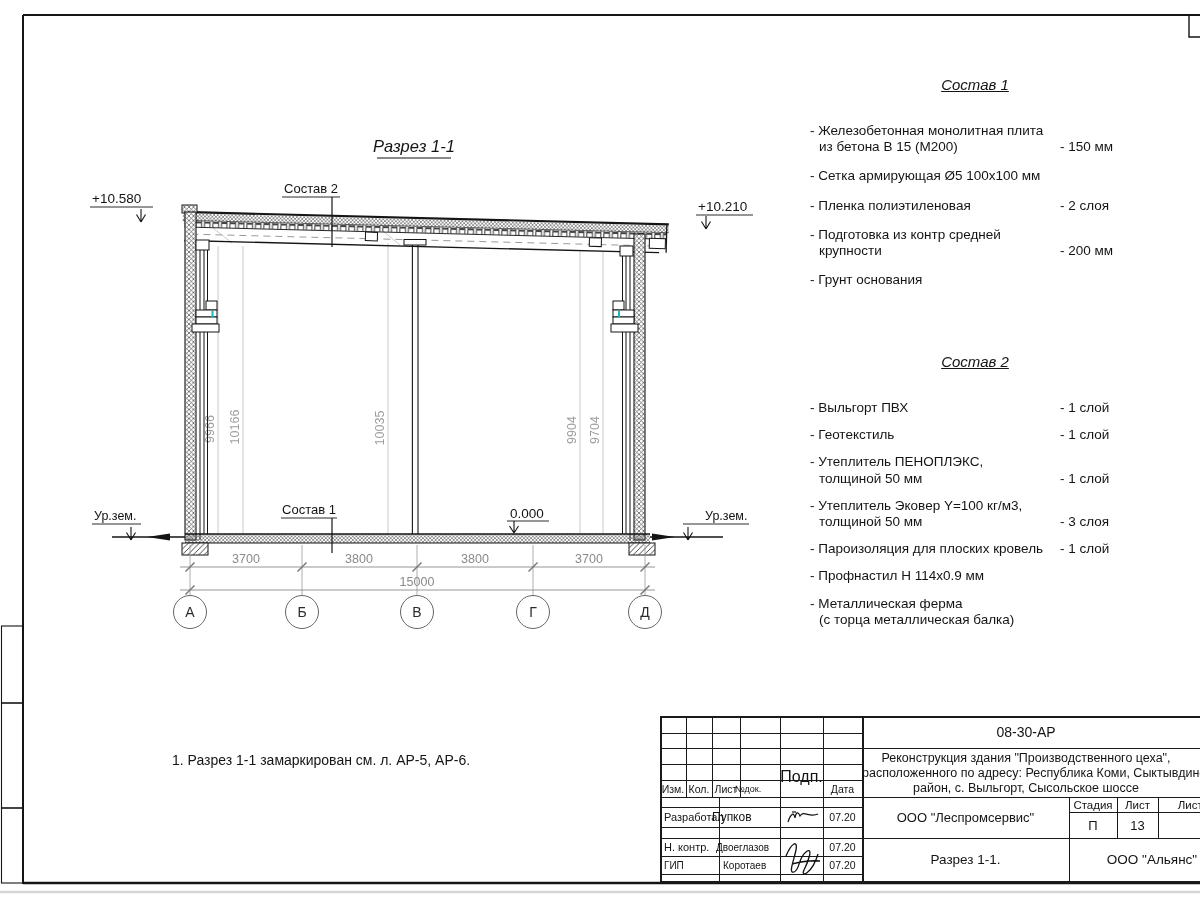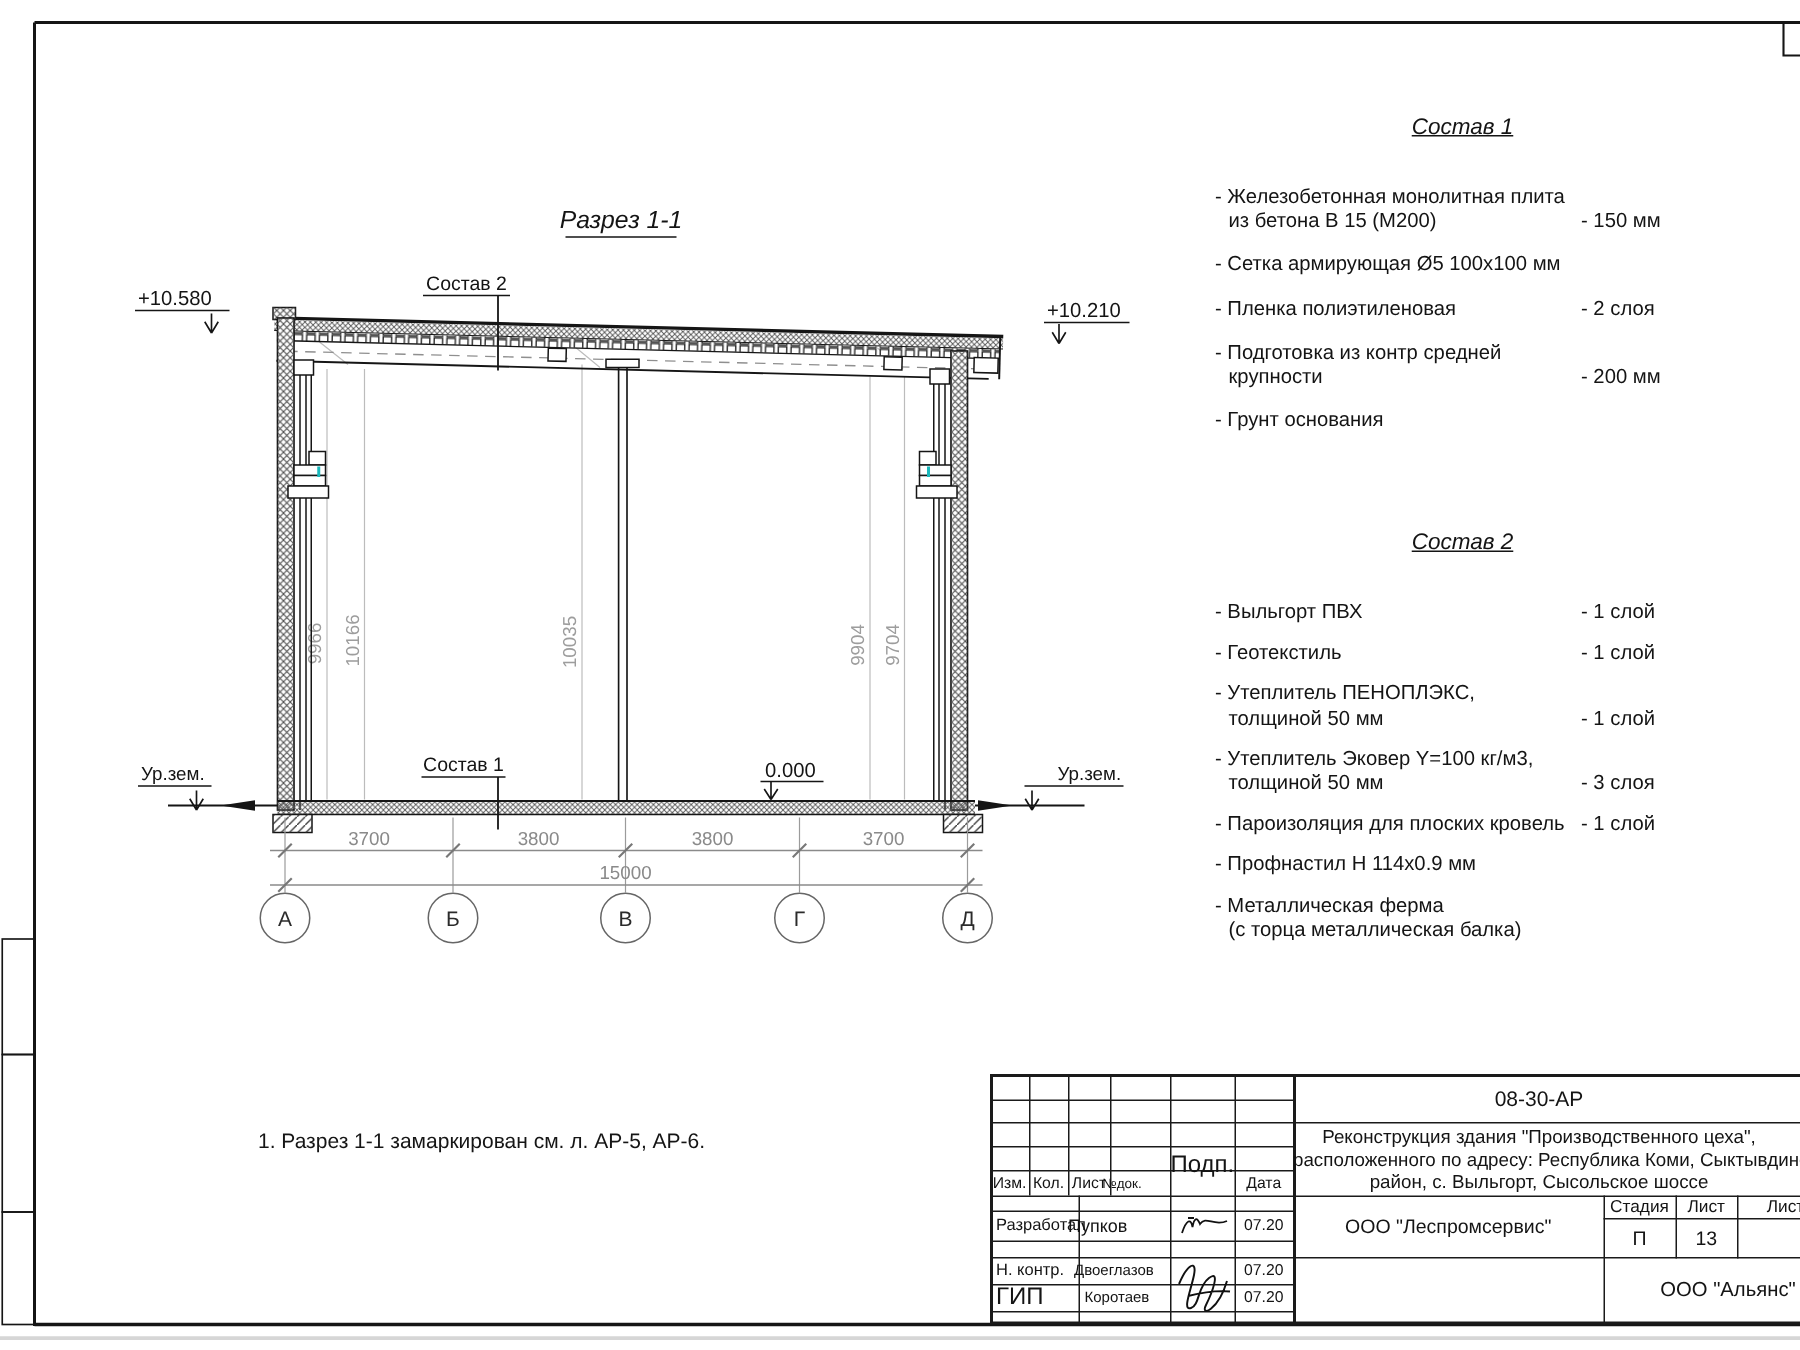--- a/index.html
+++ b/index.html
@@ -3,21 +3,21 @@
 <meta charset="utf-8">
 <style>
   html,body{margin:0;padding:0;width:1200px;height:900px;overflow:hidden;background:#ffffff;}
   body{font-family:"Liberation Sans",sans-serif;color:#111;}
   .sheet{position:absolute;left:0;top:0;width:1240px;height:900px;background:#fff;}
   svg text{font-family:"Liberation Sans",sans-serif;}
   .abs{position:absolute;}
   
   .spec{position:absolute;width:330px;color:#141414;}
   .spec-heading{text-align:center;font-style:italic;font-size:15px;text-decoration:underline;padding-top:8px;margin-bottom:30px;}
-  .spec-item{display:flex;align-items:flex-end;font-size:13.5px;line-height:1.2;}
+  .spec-item{display:flex;align-items:flex-end;font-size:13.5px;line-height:1.2;justify-content:space-between;}
   .s1 .spec-item{margin-bottom:13px;}
   .s2 .spec-item{margin-bottom:11px;}
   .spec-name{width:244px;}
   .spec-name .l2{display:block;padding-left:9px;}
   .spec-value{width:80px;white-space:nowrap;}
   
   .note{position:absolute;left:172px;top:752px;font-size:14px;color:#151515;}
   
   .tb{position:absolute;left:660px;top:716px;width:575px;height:167px;}
   .tb .vl,.tb .hl{position:absolute;background:#1a1a1a;}
@@ -331,21 +331,21 @@
     <div class="tbcell" style="left:163px;top:64px;width:39px;height:17px;font-size:10.5px">Дата</div>
 
     <div class="tbcell tbleft" style="left:0;top:91px;width:59px;height:20px;font-size:11px">Разработал</div>
     <div class="tbcell tbleft" style="left:48px;top:91px;width:61px;height:20px;font-size:12px">Пупков</div>
     <div class="tbcell" style="left:163px;top:91px;width:39px;height:20px;font-size:10.5px">07.20</div>
 
     <div class="tbcell tbleft" style="left:0;top:122px;width:59px;height:18px;font-size:11px">Н. контр.</div>
     <div class="tbcell tbleft" style="left:52px;top:122px;width:61px;height:18px;font-size:10px">Двоеглазов</div>
     <div class="tbcell" style="left:163px;top:122px;width:39px;height:18px;font-size:10.5px">07.20</div>
 
-    <div class="tbcell tbleft" style="left:0;top:140px;width:59px;height:18px;font-size:16px">ГИП</div>
+    <div class="tbcell tbleft" style="left:0;top:140px;width:59px;height:18px;font-size:10px">ГИП</div>
     <div class="tbcell tbleft" style="left:59px;top:140px;width:61px;height:18px;font-size:10px">Коротаев</div>
     <div class="tbcell" style="left:163px;top:140px;width:39px;height:18px;font-size:10.5px">07.20</div>
 
     <svg class="sig" style="left:122px;top:93px" width="40" height="17" viewBox="0 0 40 17">
       <path d="M6,13 C9,4 12,3 13,9 C14,3 16,2 18,7 C22,1 27,9 36,5" fill="none" stroke="#111" stroke-width="1.2"></path>
       <path d="M10,3 L14,3" stroke="#111" stroke-width="1.2"></path>
     </svg>
     <svg class="sig" style="left:118px;top:118px" width="48" height="48" viewBox="0 0 48 48">
       <path d="M8,22 C14,8 20,6 18,16 C16,26 10,40 16,38 C22,36 20,24 28,18 C36,12 30,28 26,36 C22,44 34,40 40,20 M14,30 C22,28 32,26 42,27" fill="none" stroke="#111" stroke-width="1.3"></path>
     </svg>
@@ -356,16 +356,17 @@
     <div class="proj" style="top:65px">район, с. Выльгорт, Сысольское шоссе</div>
 
     <div class="tbcell" style="left:202px;top:81px;width:207px;height:41px;font-size:13px">ООО "Леспромсервис"</div>
 
     <div class="tbcell" style="left:409px;top:81px;width:48px;height:15px;font-size:11.5px">Стадия</div>
     <div class="tbcell" style="left:457px;top:81px;width:41px;height:15px;font-size:11.5px">Лист</div>
     <div class="tbcell" style="left:498px;top:81px;width:77px;height:15px;font-size:11.5px">Листов</div>
     <div class="tbcell" style="left:409px;top:96px;width:48px;height:26px;font-size:13px">П</div>
     <div class="tbcell" style="left:457px;top:96px;width:41px;height:26px;font-size:13px">13</div>
 
+    <div class="tbcell" style="left:202px;top:122px;width:207px;height:43px;font-size:13.5px">Разрез 1-1.</div>
     <div class="tbcell" style="left:409px;top:122px;width:166px;height:43px;font-size:13.5px">ООО "Альянс"</div>
   </div>
 
 </div>
 
 </body></html>

